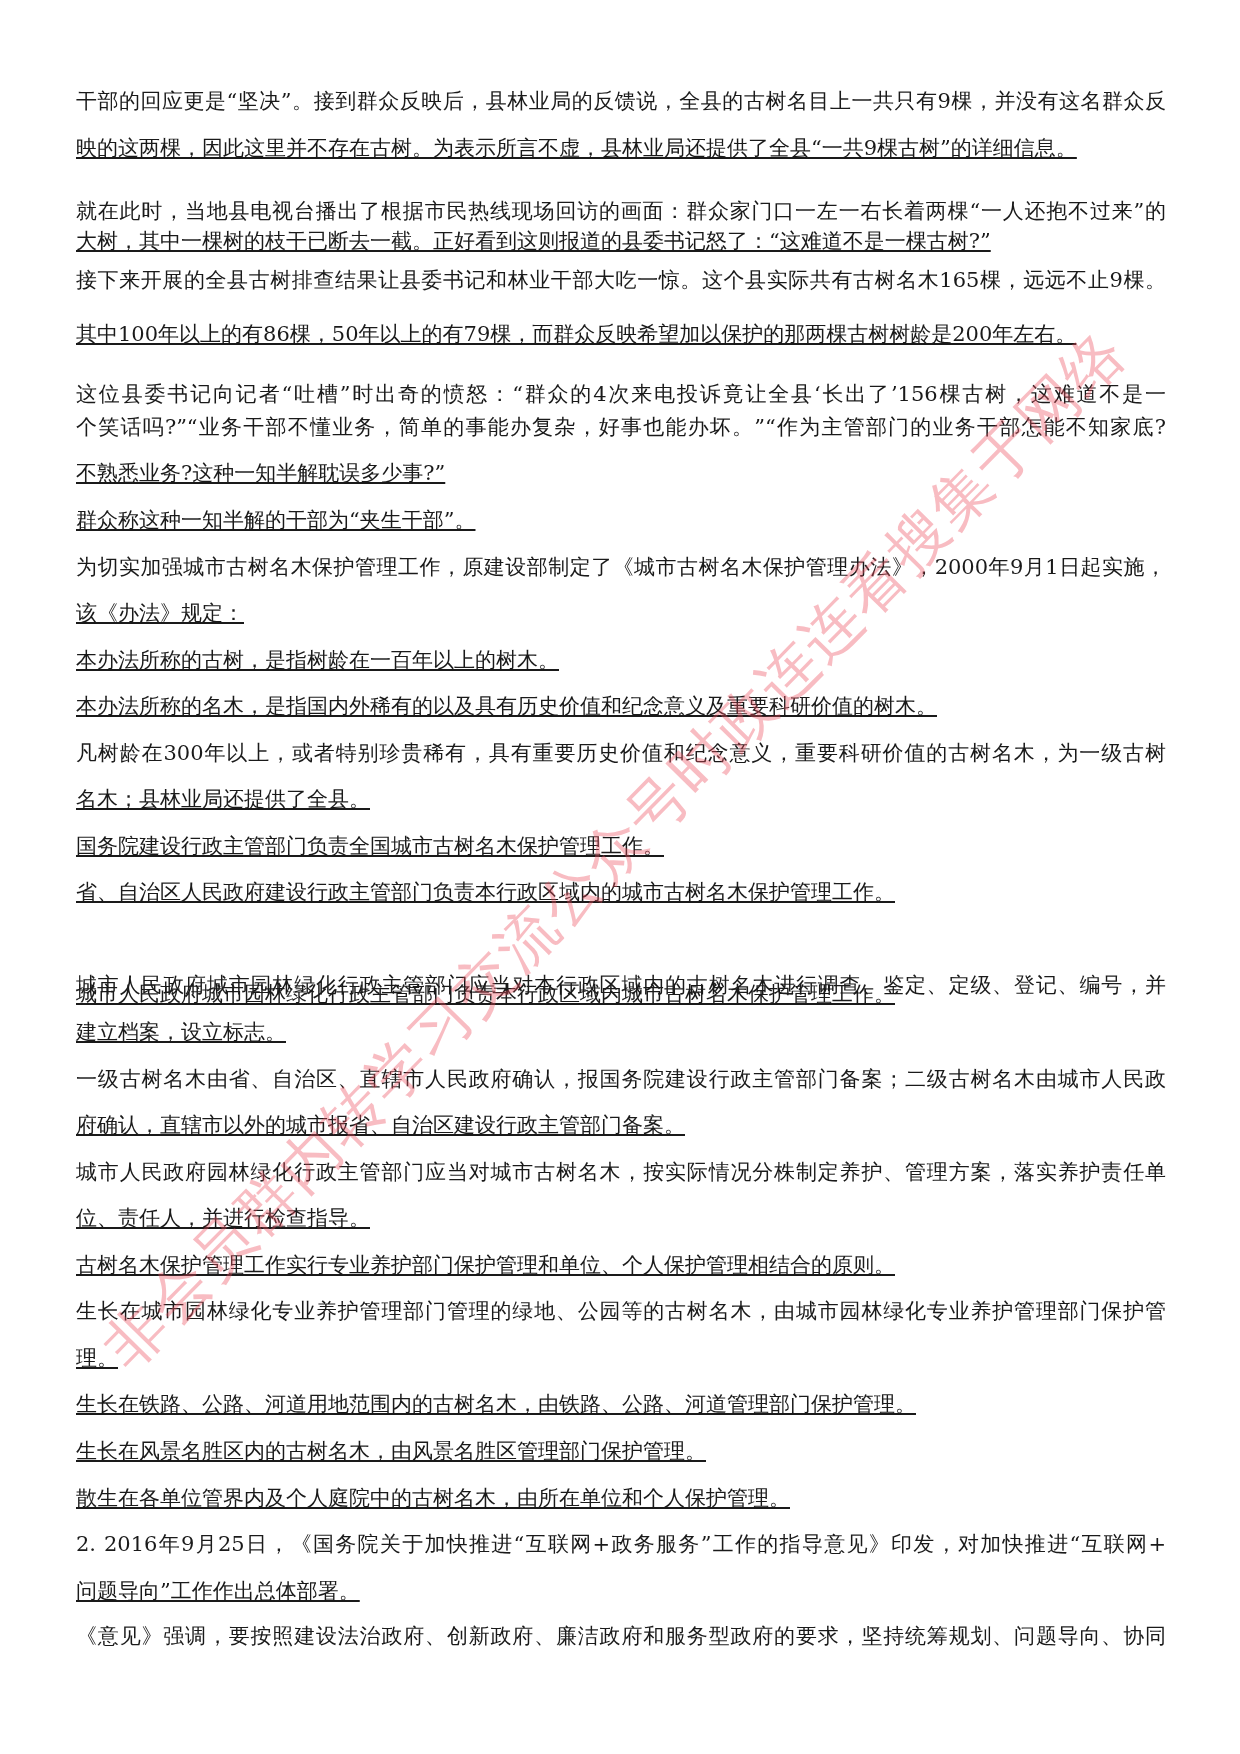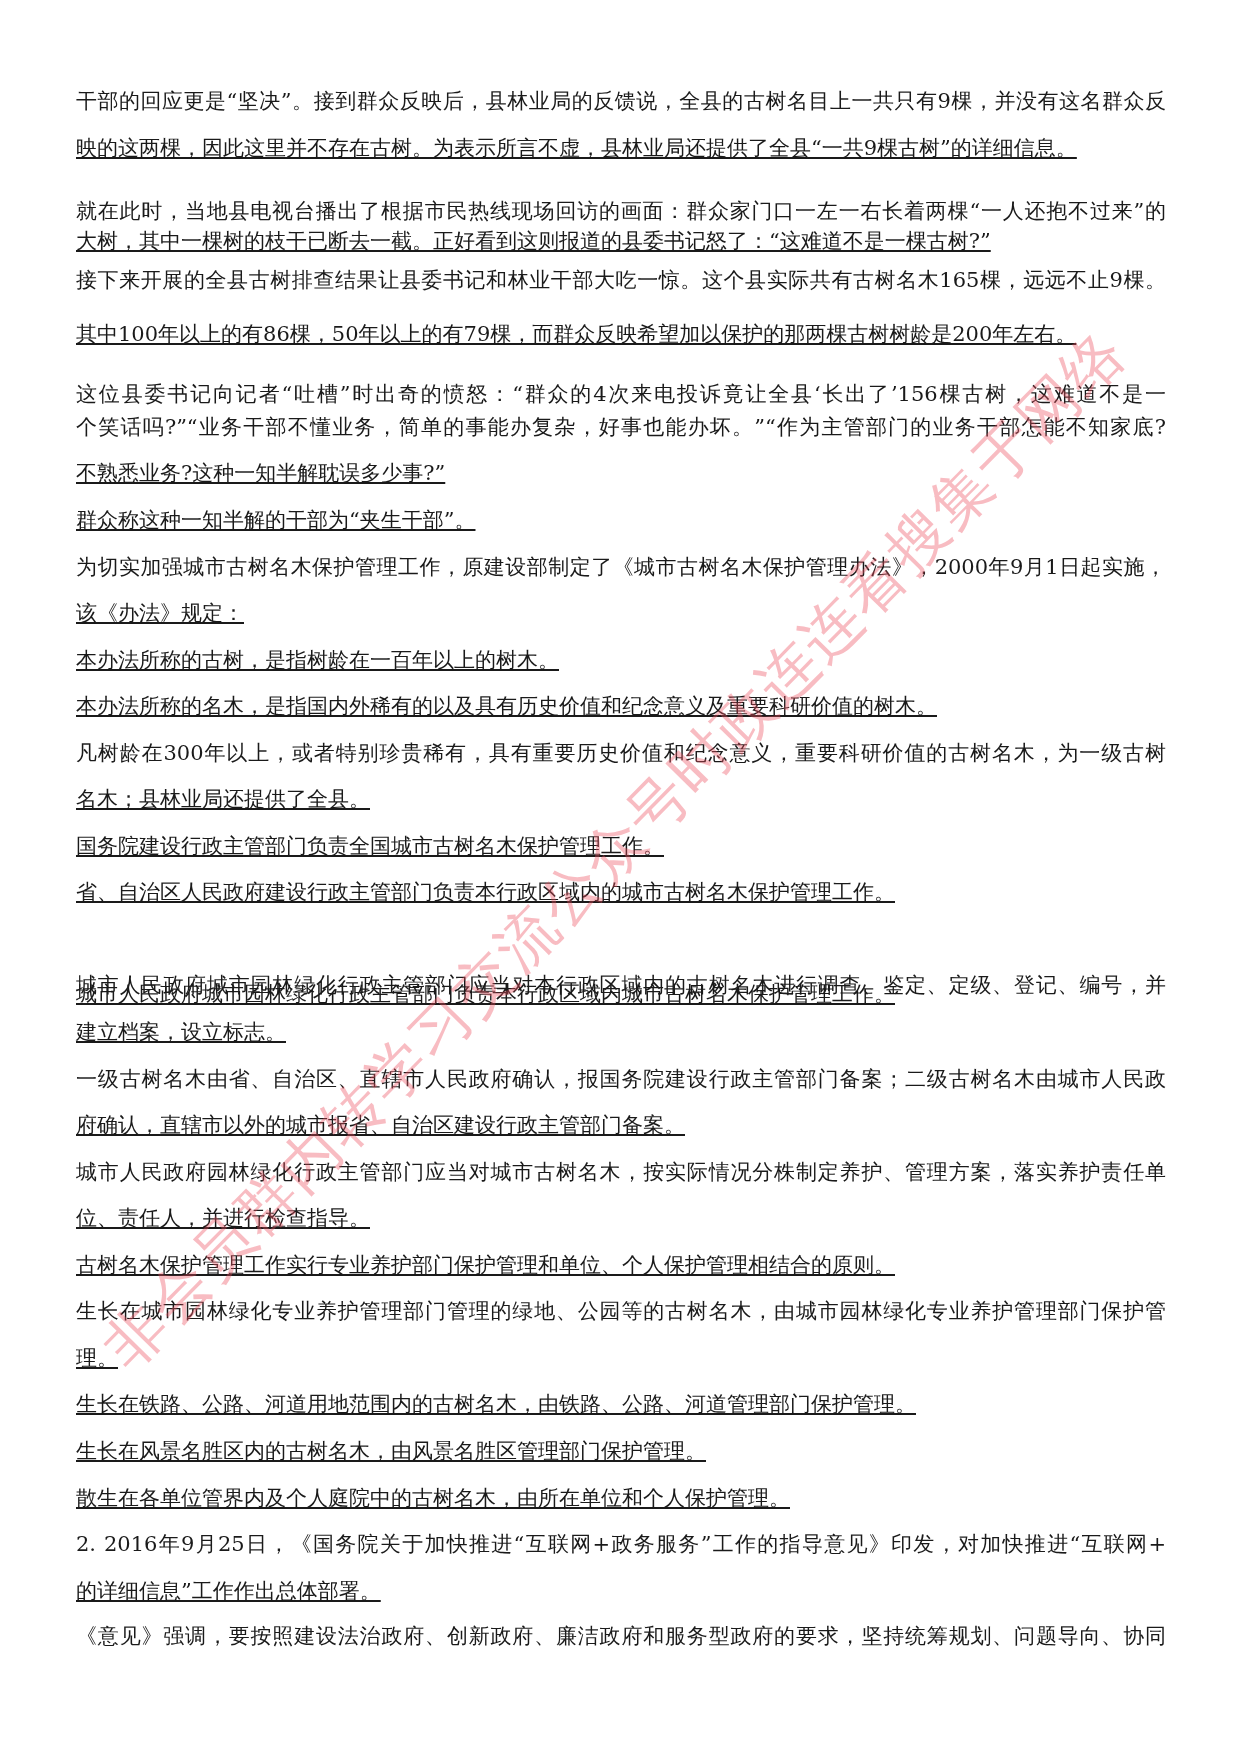--- a/index.html
+++ b/index.html
@@ -56,17 +56,17 @@
       <div class="line short" style="top: 1110.1px;">府确认，直辖市以外的城市报省、自治区建设行政主管部门备案。</div>
       <div class="line" style="top: 1156.6px;">城市人民政府园林绿化行政主管部门应当对城市古树名木，按实际情况分株制定养护、管理方案，落实养护责任单</div>
       <div class="line short" style="top: 1203.2px;">位、责任人，并进行检查指导。</div>
       <div class="line short" style="top: 1249.8px;">古树名木保护管理工作实行专业养护部门保护管理和单位、个人保护管理相结合的原则。</div>
       <div class="line" style="top: 1296.3px;">生长在城市园林绿化专业养护管理部门管理的绿地、公园等的古树名木，由城市园林绿化专业养护管理部门保护管</div>
       <div class="line short" style="top: 1342.8px;">理。</div>
       <div class="line short" style="top: 1389.4px;">生长在铁路、公路、河道用地范围内的古树名木，由铁路、公路、河道管理部门保护管理。</div>
       <div class="line short" style="top: 1435.9px;">生长在风景名胜区内的古树名木，由风景名胜区管理部门保护管理。</div>
       <div class="line short" style="top: 1482.5px;">散生在各单位管界内及个人庭院中的古树名木，由所在单位和个人保护管理。</div>
       <div class="line" style="top: 1529px;">2. 2016年9月25日，《国务院关于加快推进“互联网+政务服务”工作的指导意见》印发，对加快推进“互联网+</div>
-      <div class="line short" style="top: 1575.6px;">的详细信息”工作作出总体部署。</div>
+      <div class="line short" style="top: 1575.6px;">问题导向”工作作出总体部署。</div>
       <div class="line" style="top: 1621px;">《意见》强调，要按照建设法治政府、创新政府、廉洁政府和服务型政府的要求，坚持统筹规划、问题导向、协同</div>
     </div>
   <div class="watermark">非会员群内转学习交流公众号时政连连看搜集于网络</div>
 </div>
 
 </body></html>

